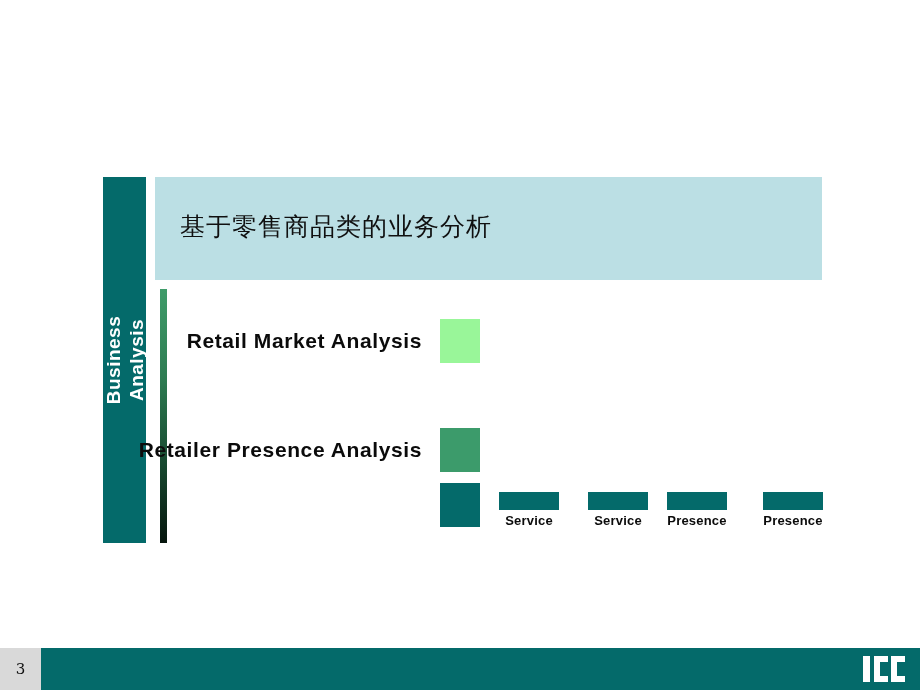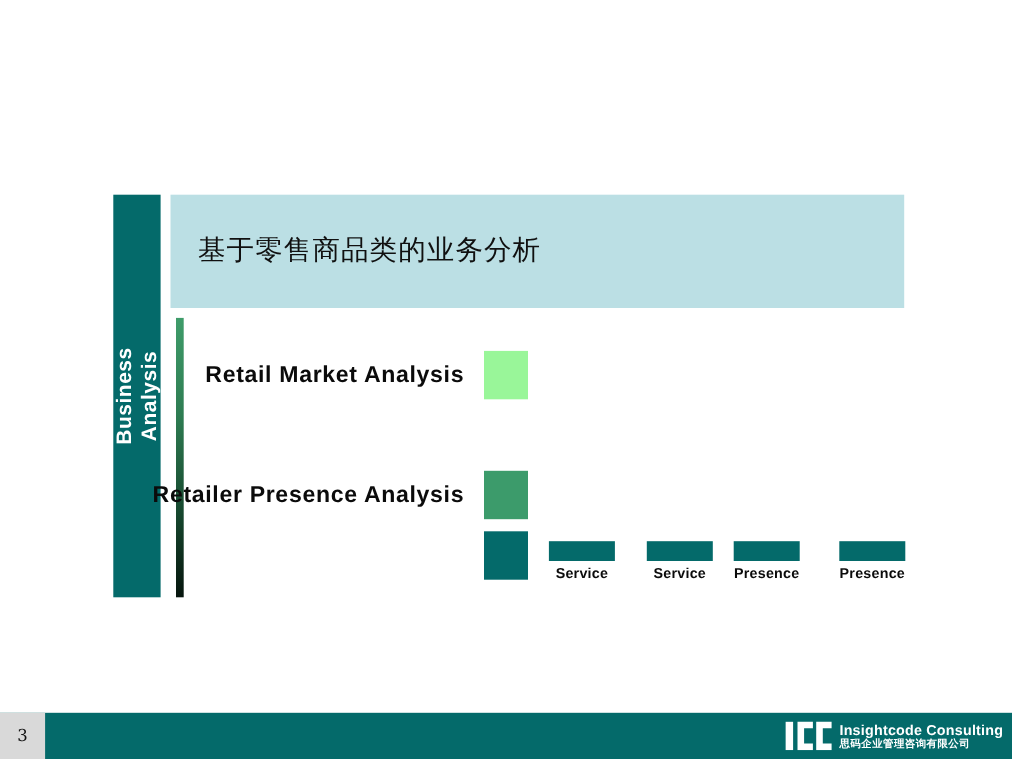--- a/index.html
+++ b/index.html
@@ -255,22 +255,18 @@
 
   <div class="footer">
     <div class="logo">
       <div class="logo-mark">
         <svg width="44" height="26" viewBox="0 0 44 26" aria-hidden="true">
           <rect x="0" y="0" width="7" height="26" fill="#ffffff"></rect>
           <path d="M11 0 h14 v6 h-8 v14 h8 v6 h-14 z" fill="#ffffff"></path>
           <path d="M28 0 h14 v6 h-8 v14 h8 v6 h-14 z" fill="#ffffff"></path>
         </svg>
       </div>
-      <div class="logo-words">
-        <div class="logo-en">Insightcode Consulting</div>
-        <div class="logo-cn">思码企业管理咨询有限公司</div>
-      </div>
     </div>
   </div>
 
   <div class="page-num-box">3</div>
 
 </div>
 
 </body></html>

